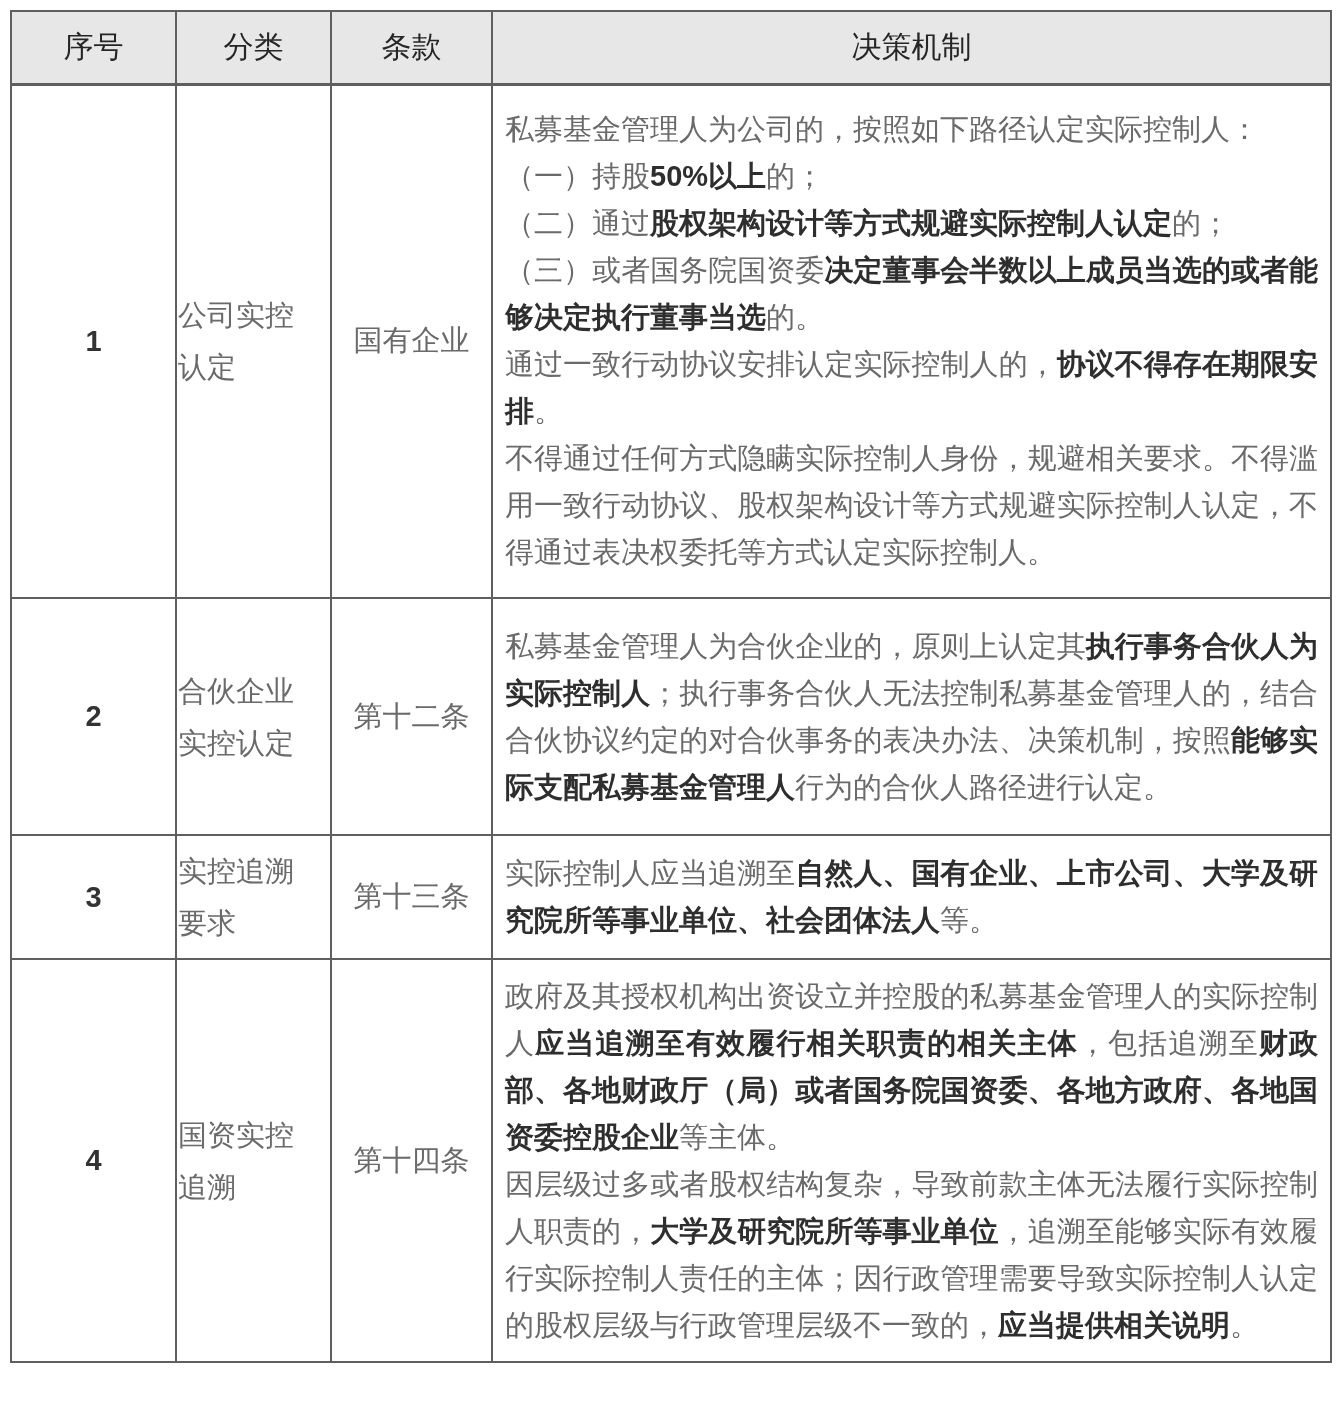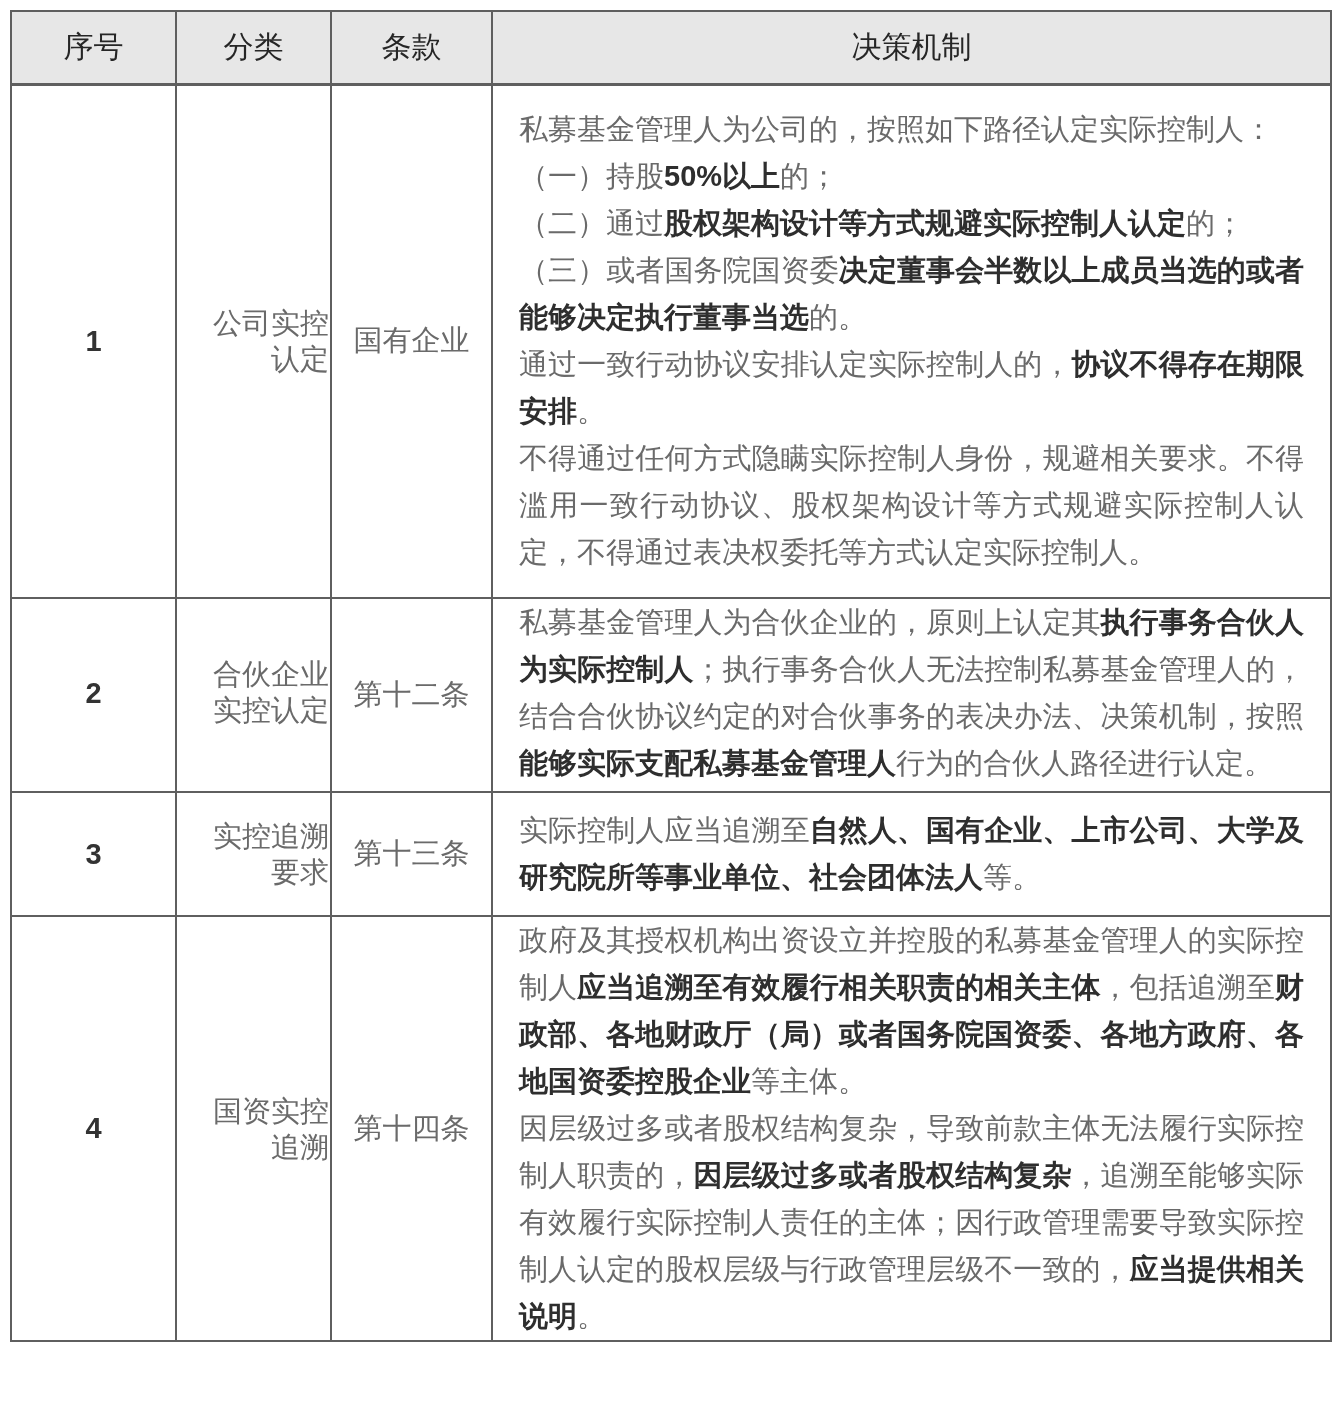--- a/index.html
+++ b/index.html
@@ -30,37 +30,37 @@
   thead th{
     height:73px;
     background:var(--header-bg);
     color:var(--header-text);
     font-weight:normal;
     font-size:30px;
     text-align:center;
     border-bottom-width:3px;
   }
   tbody tr:nth-child(1) td{height:514px;}
-  tbody tr:nth-child(2) td{height:194px;font-family:Liberation Mono, monospace;}
+  tbody tr:nth-child(2) td{height:237px;}
   tbody tr:nth-child(3) td{height:124px;}
   tbody tr:nth-child(4) td{height:403px;}
   td{font-size:29px;color:var(--text);}
   td.col-num{
     text-align:center;
     font-weight:bold;
     color:#333333;
   }
   td.col-category{
-    text-align:right;
+    text-align:left;
     white-space:pre-line;
-    line-height:36px;
+    line-height:52px;
   }
   td.col-clause{text-align:center;}
   td.col-content{
-    padding:0 26px;
+    padding:0 12px;
     text-align:justify;
     line-height:47px;
   }
   td.col-content p{margin:0;}
   td.col-content b{
     font-weight:bold;
     color:var(--text-bold);
   }
 </style>
 </head>
@@ -115,18 +115,18 @@
             <p><span>实际控制人应当追溯至</span><b>自然人、国有企业、上市公司、大学及研究院所等事业单位、社会团体法人</b><span>等。</span></p>
           </td>
         </tr>
         <tr>
           <td class="col-num">4</td>
           <td class="col-category">国资实控
 追溯</td>
           <td class="col-clause">第十四条</td>
           <td class="col-content">
             <p><span>政府及其授权机构出资设立并控股的私募基金管理人的实际控制人</span><b>应当追溯至有效履行相关职责的相关主体</b><span>，包括追溯至</span><b>财政部、各地财政厅（局）或者国务院国资委、各地方政府、各地国资委控股企业</b><span>等主体。</span></p>
-            <p><span>因层级过多或者股权结构复杂，导致前款主体无法履行实际控制人职责的，</span><b>因层级过多或者股权结构复杂</b><span>，追溯至能够实际有效履行实际控制人责任的主体；因行政管理需要导致实际控制人认定的股权层级与行政管理层级不一致的，</span><b>应当提供相关说明</b><span>。</span></p>
+            <p><span>因层级过多或者股权结构复杂，导致前款主体无法履行实际控制人职责的，</span><b>大学及研究院所等事业单位</b><span>，追溯至能够实际有效履行实际控制人责任的主体；因行政管理需要导致实际控制人认定的股权层级与行政管理层级不一致的，</span><b>应当提供相关说明</b><span>。</span></p>
           </td>
         </tr>
       </tbody>
   </table>
 </div>
 
 </body></html>

